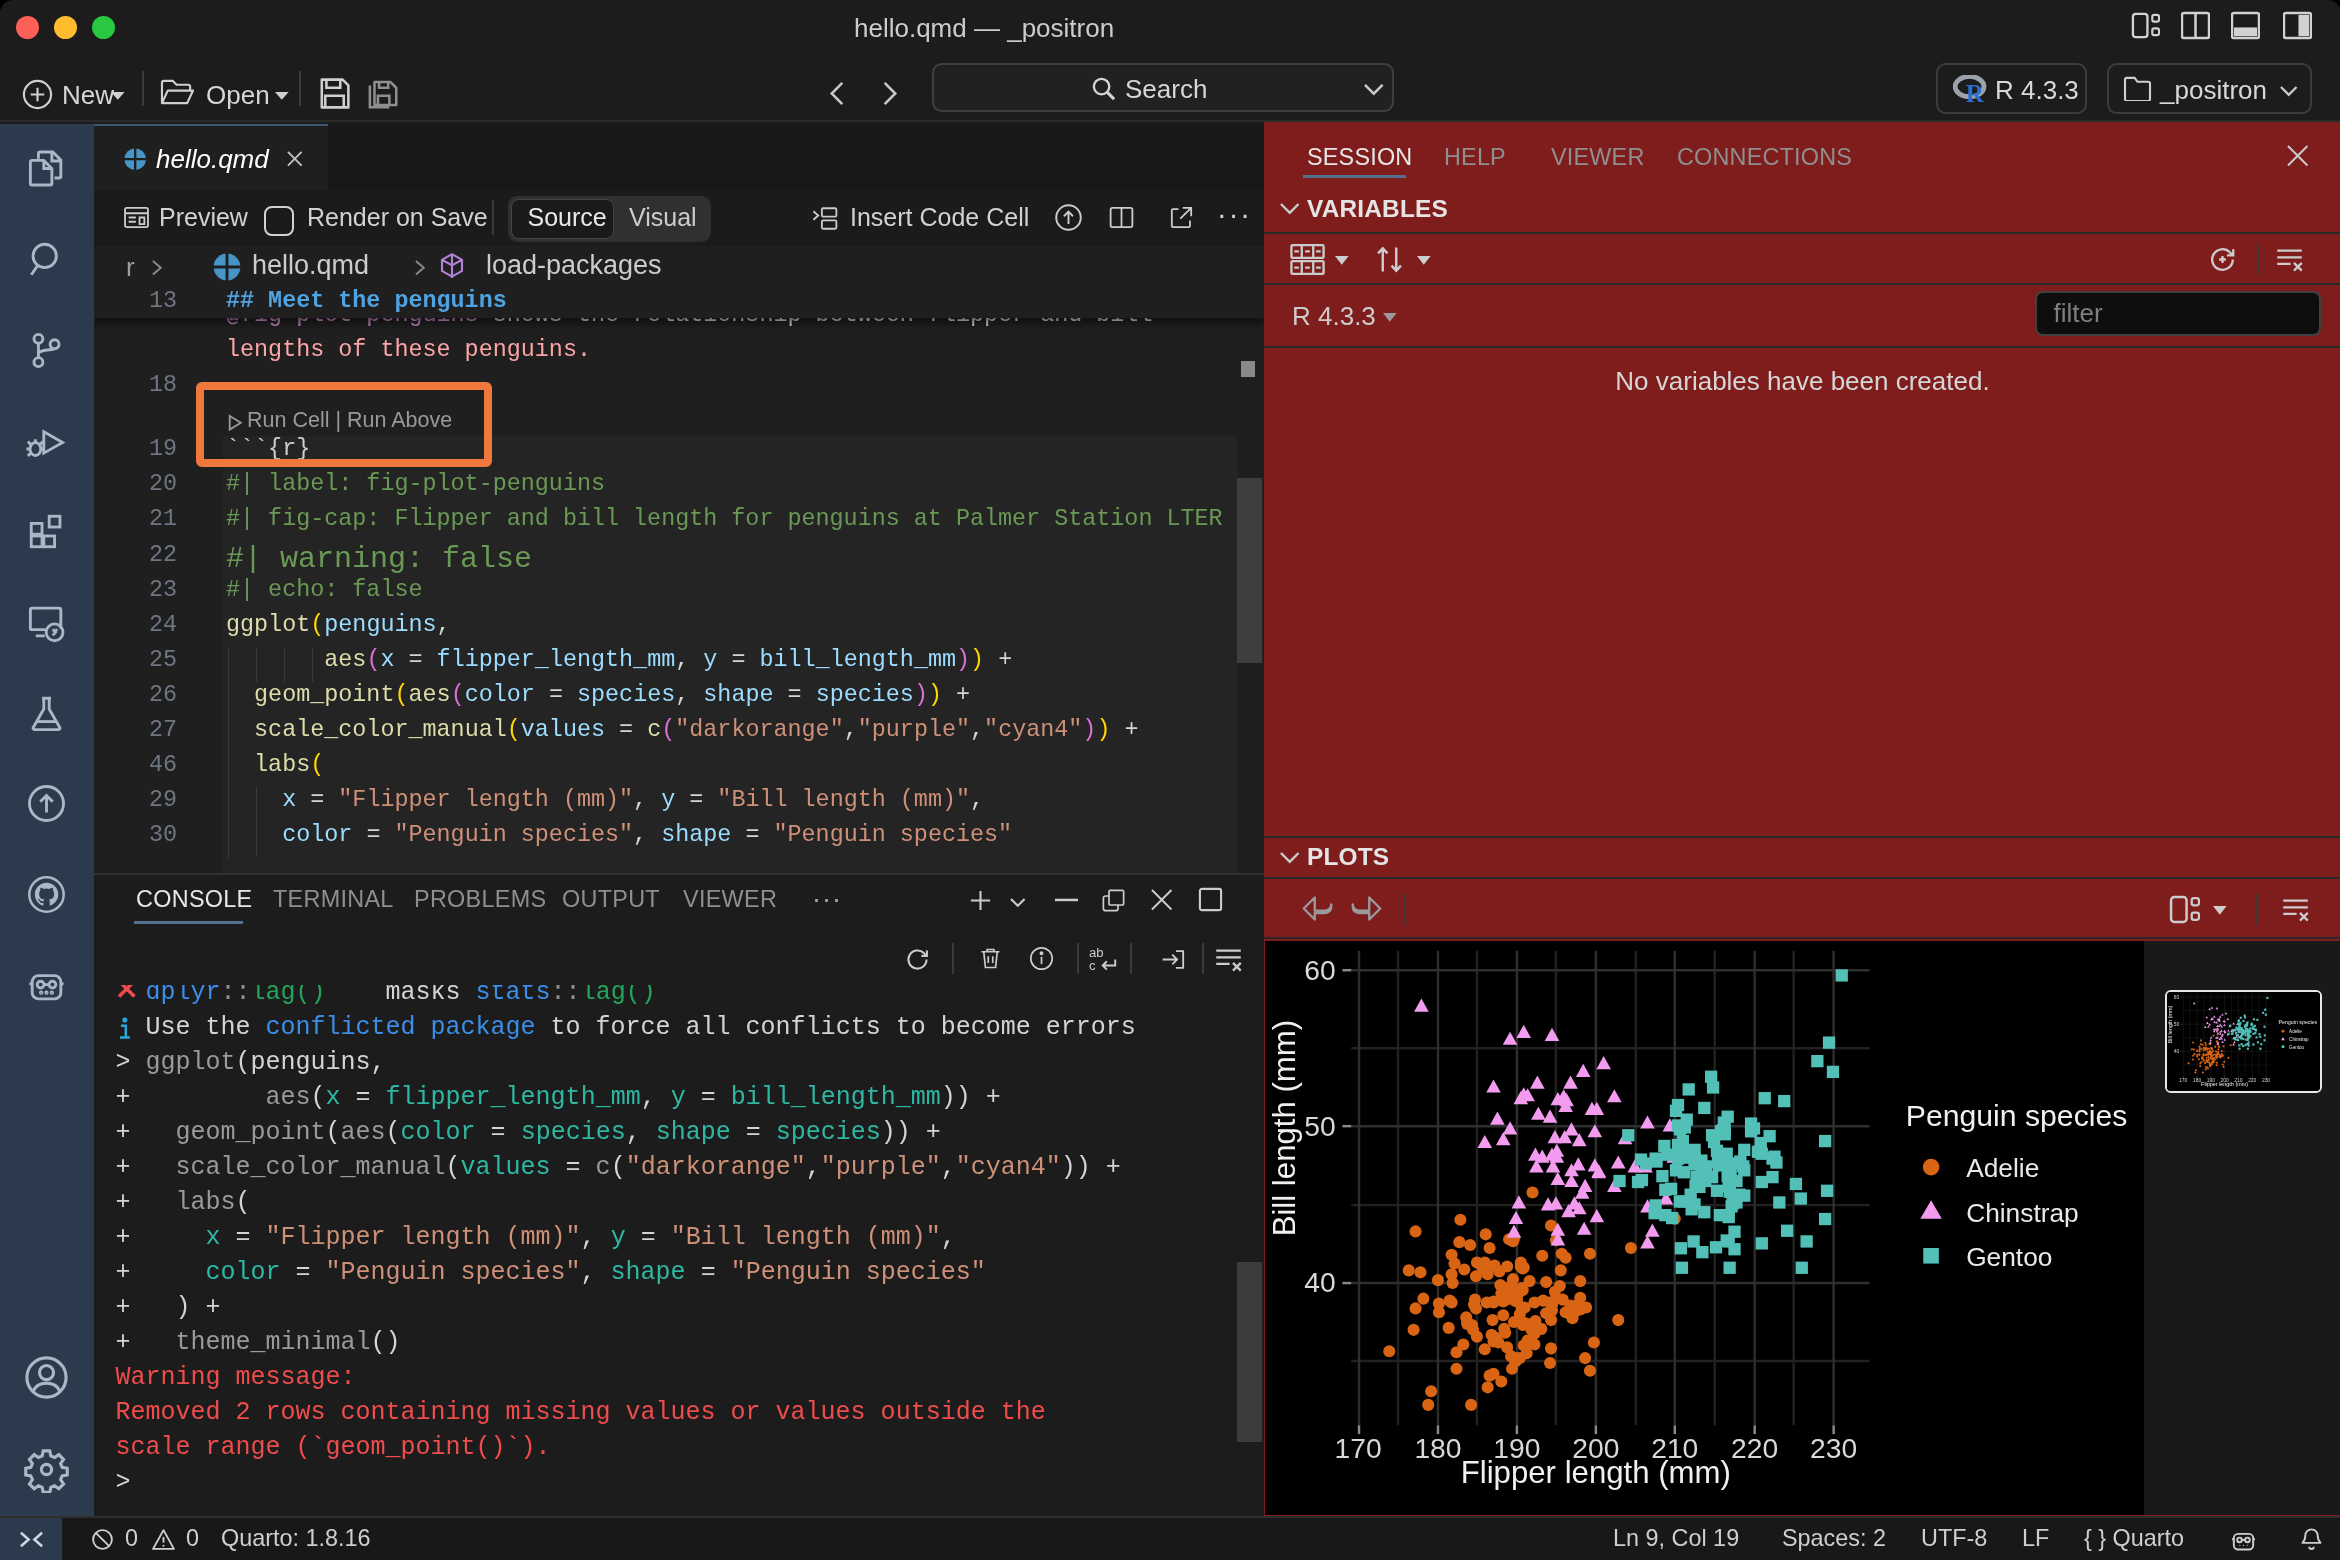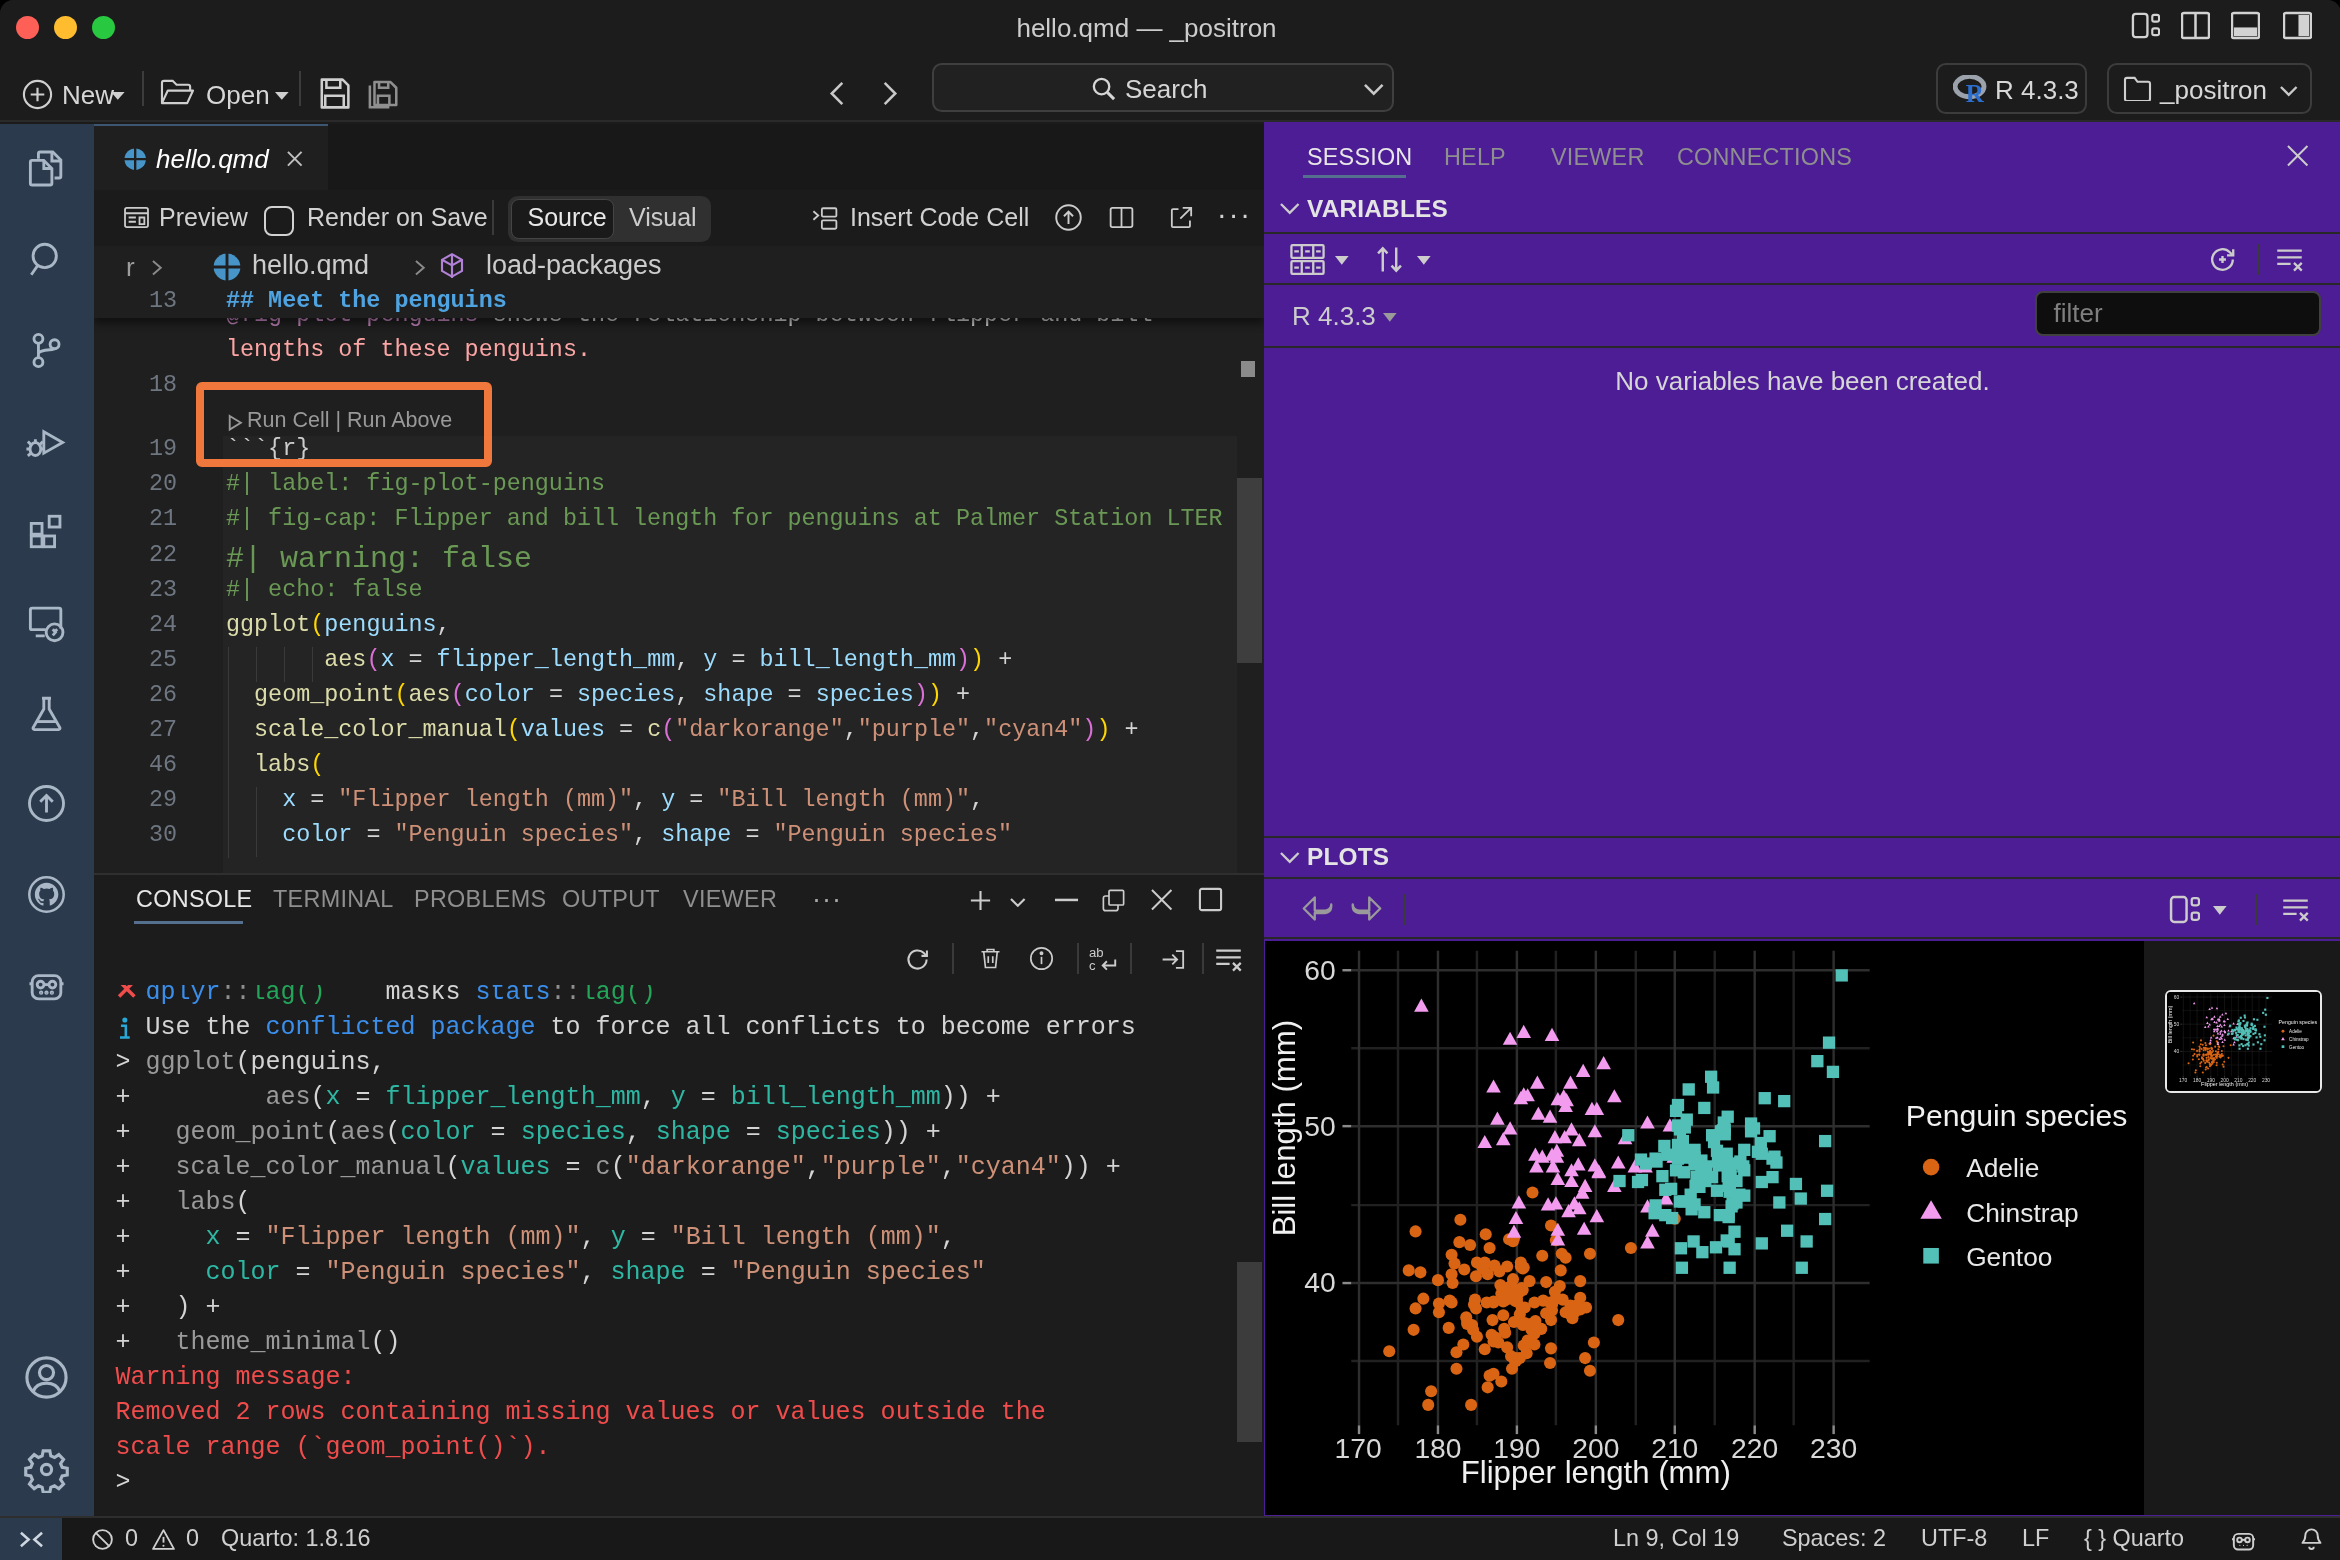--- a/index.html
+++ b/index.html
@@ -14,21 +14,21 @@
   .seg{white-space:pre}
 </style>
 </head>
 <body>
 <div id="win">
 
 <div class="abs" style="left:0;top:0;width:2341px;height:54px;background:#1c1c1c">
   <div class="abs tl" style="left:15.6px;top:15.6px;background:#fe5f57"></div>
   <div class="abs tl" style="left:54px;top:15.6px;background:#febc2e"></div>
   <div class="abs tl" style="left:92px;top:15.6px;background:#28c840"></div>
-  <div class="abs" style="left:854px;top:12.7px;width:585px;font-size:26px;color:#cccccc;text-align:center;white-space:nowrap">hello.qmd — _positron</div>
+  <div class="abs" style="left:854px;top:12.7px;width:585px;font-size:26px;color:#cccccc;text-align:left;white-space:nowrap">hello.qmd — _positron</div>
 
   <svg class="abs" style="left:2131px;top:10.7px" width="29" height="29" viewBox="0 0 30 30">
     <rect x="2" y="3" width="15" height="24" rx="3" fill="none" stroke="#d2d2d2" stroke-width="2.4"></rect>
     <rect x="22" y="4" width="7" height="7" rx="2" fill="none" stroke="#d2d2d2" stroke-width="2.2"></rect>
     <rect x="22" y="18" width="7" height="7" rx="2" fill="none" stroke="#d2d2d2" stroke-width="2.2"></rect>
   </svg>
   <svg class="abs" style="left:2181px;top:10.7px" width="29" height="29" viewBox="0 0 30 30">
     <rect x="1" y="2" width="28" height="26" rx="2" fill="none" stroke="#d2d2d2" stroke-width="2.6"></rect>
     <line x1="15" y1="2" x2="15" y2="28" stroke="#d2d2d2" stroke-width="2.6"></line>
   </svg>
@@ -393,21 +393,21 @@
 +   <span style="color:#9a9a9a">theme_minimal</span>()
 <span style="color:#f14c4c">Warning message:</span>
 <span style="color:#f14c4c">Removed 2 rows containing missing values or values outside the</span>
 <span style="color:#f14c4c">scale range (`geom_point()`).</span>
 <span style="color:#d4d4d4">&gt;</span></pre>
   </div>
 
   <div class="abs" style="left:1143px;top:387px;width:25px;height:180px;background:#3c3c3c"></div>
 </div>
 
-<div class="abs" style="left:1264px;top:122px;width:1077px;height:1394px;background:#4c1d95">
+<div class="abs" style="left:1264px;top:122px;width:1077px;height:1394px;background:#7f1d1d">
 
   <div class="abs" style="left:43px;top:21.5px;font-size:23.4px;color:#e7e7e7;letter-spacing:0.2px">SESSION</div>
   <div class="abs" style="left:39px;top:53px;width:103px;height:2.9px;background:#54708e"></div>
   <div class="abs" style="left:180px;top:21.5px;font-size:23.4px;color:#8f8f8f;letter-spacing:0.2px">HELP</div>
   <div class="abs" style="left:287px;top:21.5px;font-size:23.4px;color:#8f8f8f;letter-spacing:0.2px">VIEWER</div>
   <div class="abs" style="left:413px;top:21.5px;font-size:23.4px;color:#8f8f8f;letter-spacing:0.2px">CONNECTIONS</div>
   <svg class="abs" style="left:1022px;top:21.5px" width="23.4" height="23.4" viewBox="0 0 24 24">
         <path d="M2 2l20 20M22 2L2 22" stroke="#cccccc" stroke-width="2"></path>
       </svg>
 

